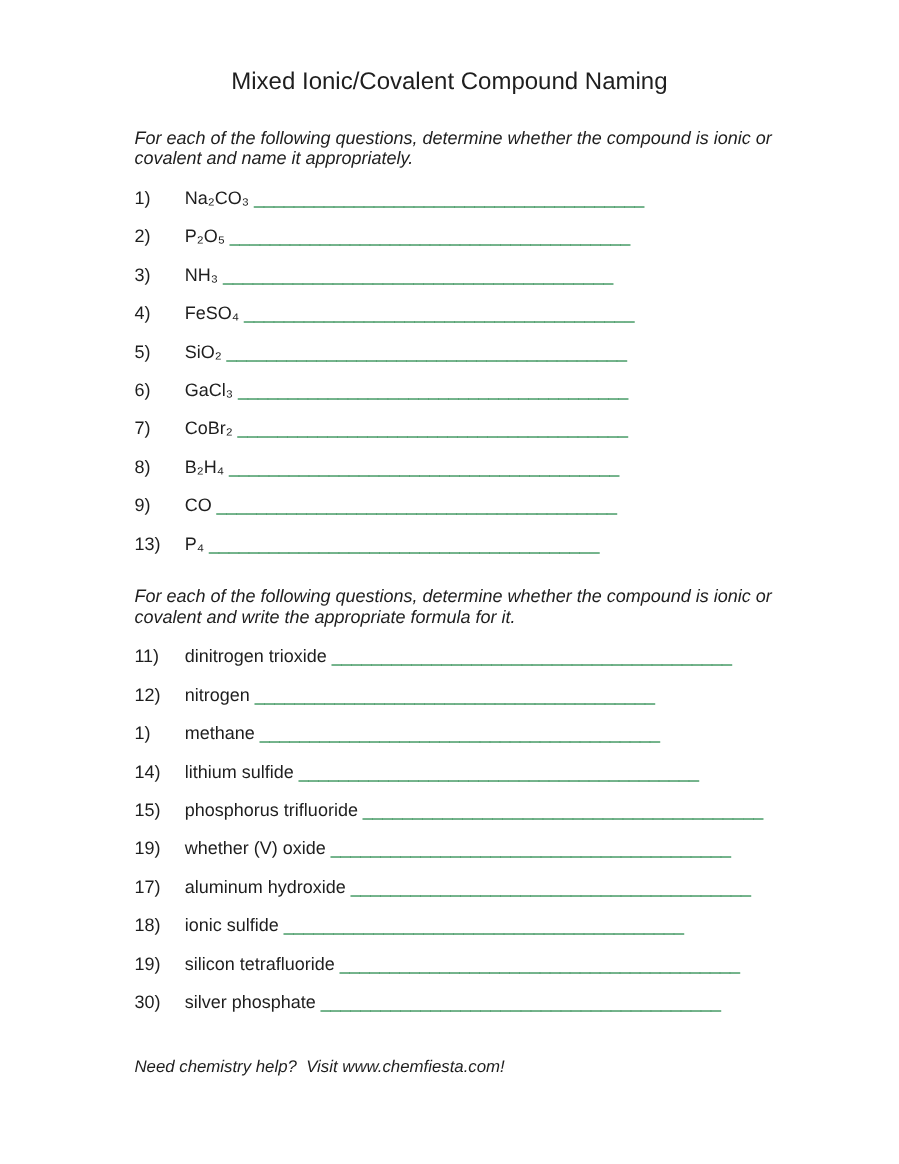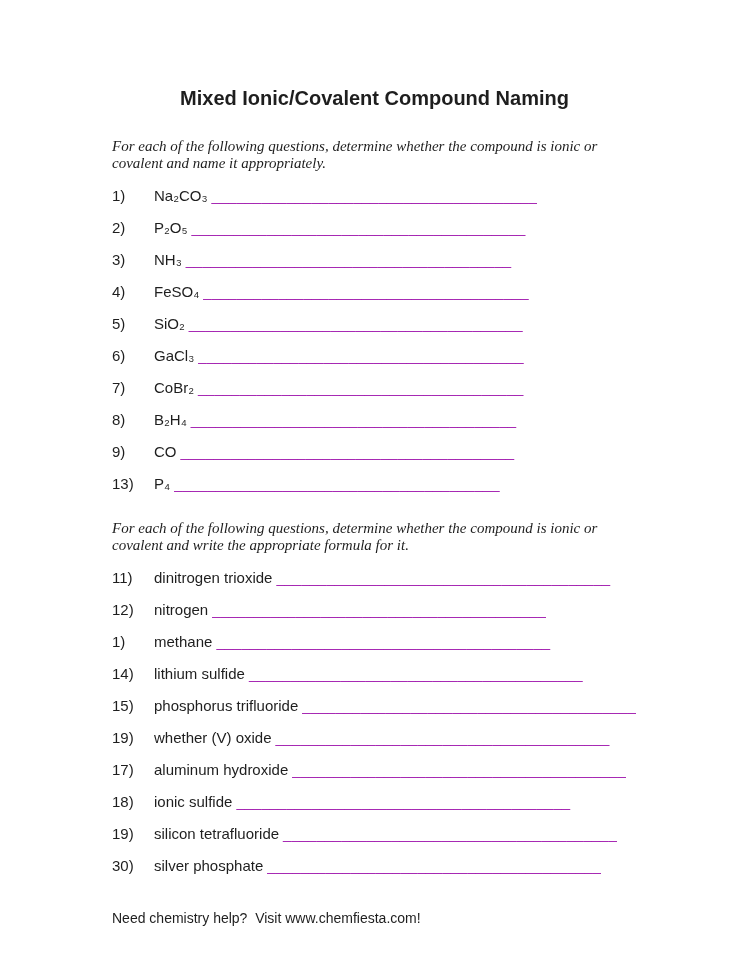--- a/index.html
+++ b/index.html
@@ -7,49 +7,49 @@
     position: relative;
     width: 749px;
     height: 970px;
     background: #ffffff;
     color: #1e1e1e;
     font-family: "Liberation Sans", "DejaVu Sans", sans-serif;
     font-size: 15px;
     overflow: hidden;
   }
   .title {
-    padding-top: 86px;
+    padding-top: 56px;
     text-align: center;
     font-size: 20px;
-    font-weight: bold;
+    font-weight: normal;
     line-height: 24px;
   }
   .instructions {
     width: 535px;
     margin: 28px 0 0 112px;
     font-style: italic;
     line-height: 16.5px;
-    font-family: Liberation Serif, serif;
   }
   .qlist { margin: 16px 0 0 112px; }
   .row {
     display: flex;
     align-items: baseline;
     line-height: 17px;
     margin-bottom: 15px;
     white-space: nowrap;
   }
   .num { flex: 0 0 42px; width: 42px; }
   .blank {
     margin-left: 4px;
-    color: #a21caf;
+    color: #15803d;
     letter-spacing: 0;
   }
   .footer {
     margin: 36px 4px 0 112px;
+    font-style: italic;
     font-size: 14px;
     line-height: 16px;
     white-space: pre-wrap;
   }
 </style>
 </head>
 <body>
 
 <div class="page">
 

